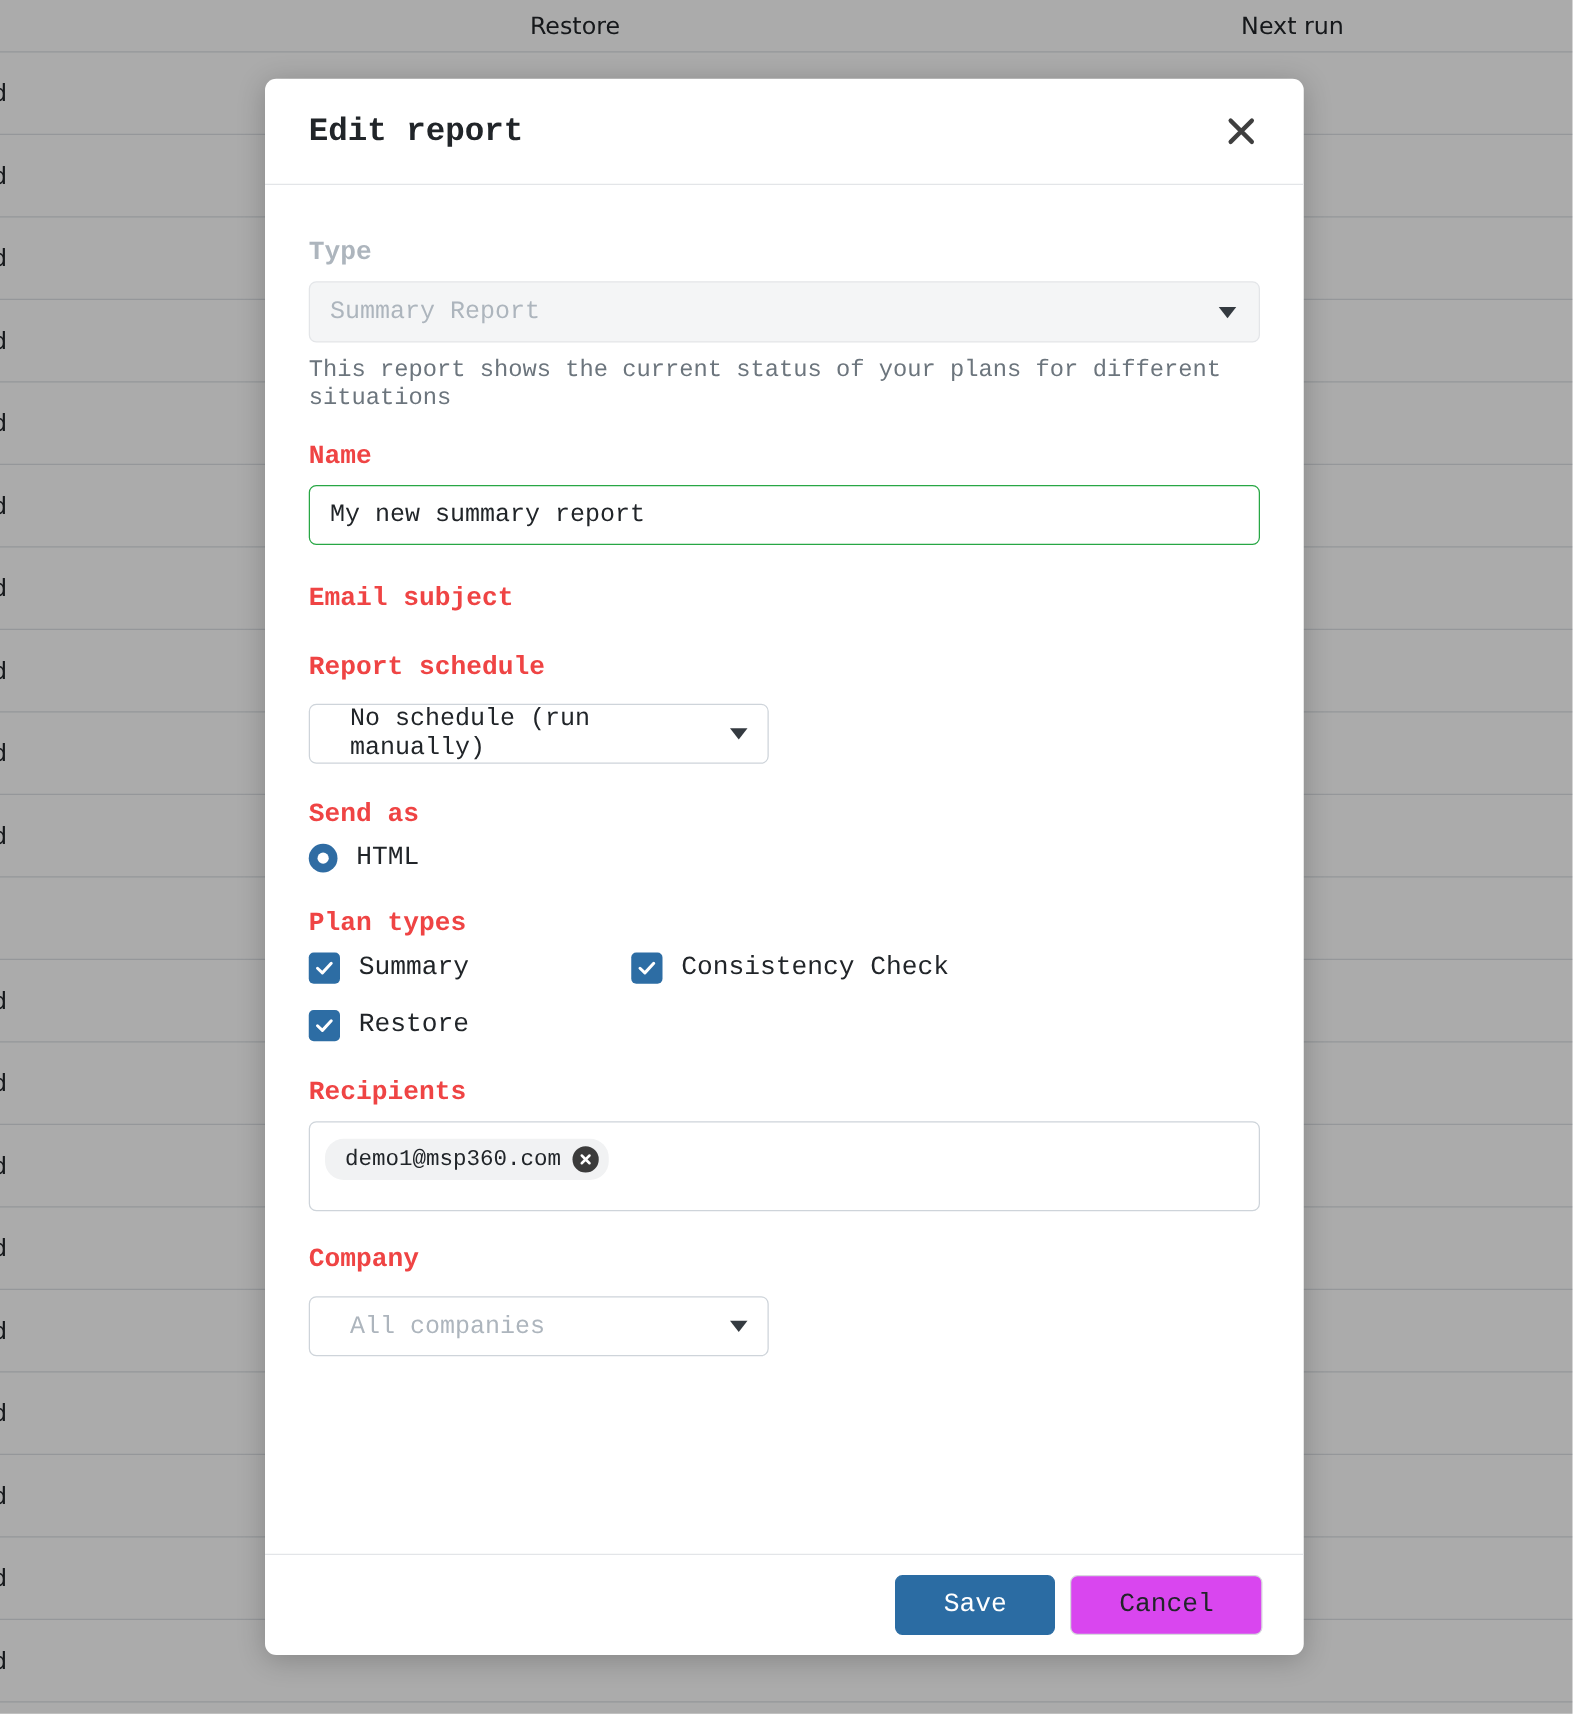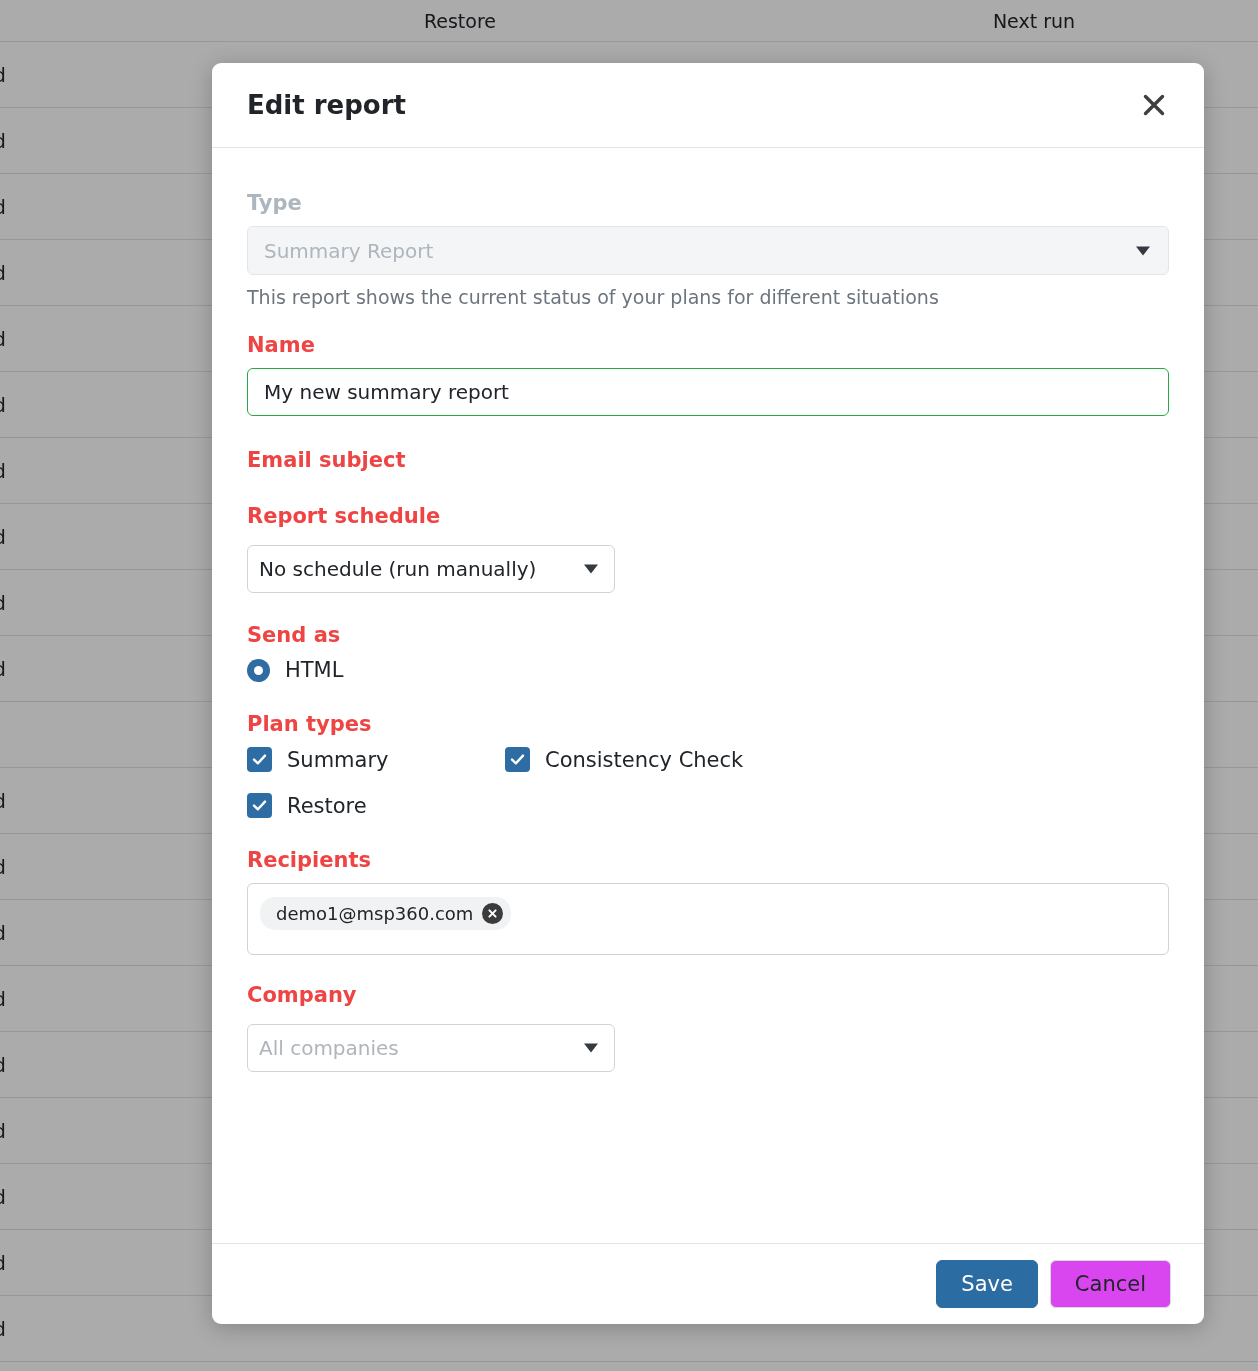--- a/index.html
+++ b/index.html
@@ -80,28 +80,29 @@
     position: absolute;
     inset: 0;
     background: rgba(0, 0, 0, 0.33);
   }
 
   
   #modal {
     position: absolute;
     left: 212px;
     top: 63px;
-    width: 992px;
+    width: 831px;
     height: 1261px;
     background: #ffffff;
     border-radius: 9px;
     box-shadow: 0 4px 22px rgba(0,0,0,.22);
     display: flex;
     flex-direction: column;
     overflow: hidden;
+    font-family: Liberation Mono, monospace;
   }
   .modal-header {
     height: 85px;
     flex: 0 0 85px;
     border-bottom: 1px solid #e3e5e8;
     display: flex;
     align-items: center;
     padding: 0 31px 0 35px;
   }
   .modal-title {
@@ -196,21 +197,21 @@
   }
 
   .select-normal {
     width: 368px;
     height: 48px;
     background: #ffffff;
     border: 1px solid #ced4da;
     border-radius: 6px;
     display: flex;
     align-items: center;
-    padding: 0 44px 0 11px;
+    padding: 0 44px 0 32px;
     font-size: 20px;
     color: #212529;
     position: relative;
     cursor: pointer;
     margin-top: 17px;
   }
   .select-normal .caret { right: 16px; }
   .select-normal.placeholder { color: #adb5bd; }
 
   .radio-row, .check-row {
@@ -289,21 +290,21 @@
     flex: 0 0 21px;
   }
   .chip-remove svg { display: block; }
 
   .btn {
     height: 48px;
     border-radius: 6px;
     font-size: 21px;
     font-family: inherit;
     cursor: pointer;
-    padding: 0 24px;
+    padding: 0 38px;
     border: 1px solid transparent;
   }
   .btn-primary {
     background: #2b6ca3;
     color: #ffffff;
     border-color: #2b6ca3;
   }
   .btn-secondary {
     background: #d946ef;
     color: #212529;

